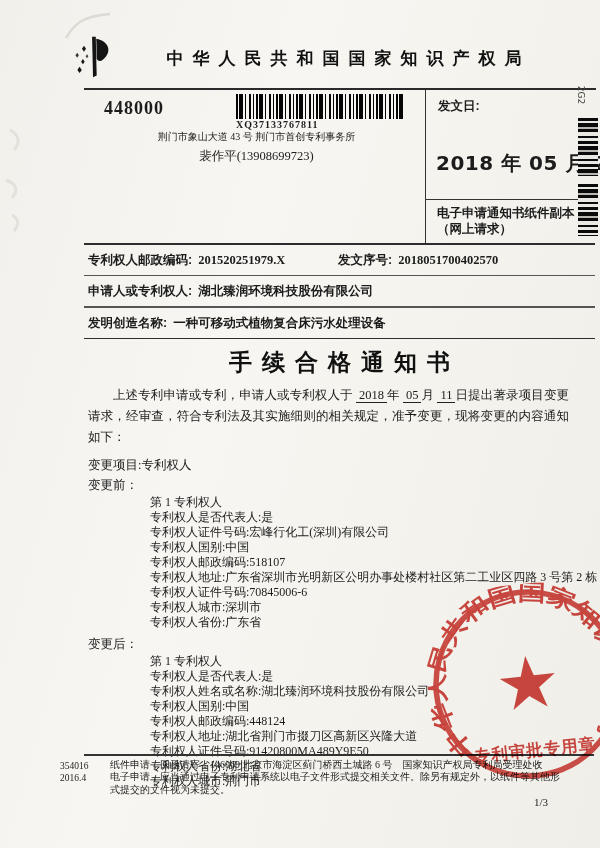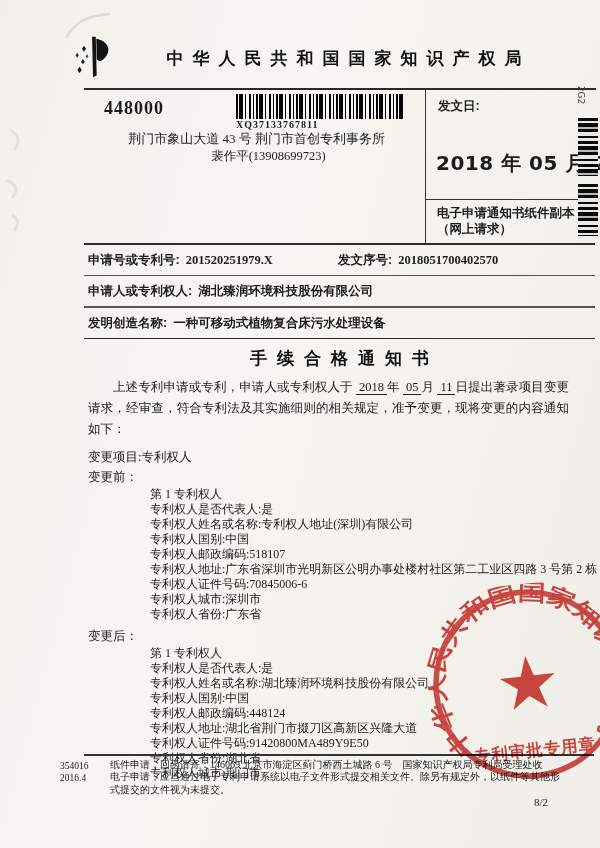--- a/index.html
+++ b/index.html
@@ -15,39 +15,39 @@
     font-weight:bold; font-size:17px; letter-spacing:9px; text-indent:9px; color:#111;}
   .rule-header{position:absolute; top:88px; left:84px; right:4px; height:2px; background:#2b2b2b;}
   
   .mail-section{position:absolute; top:90px; left:84px; right:4px; height:153px; display:flex;}
   .mail-left{flex:1; position:relative;}
   .postal{position:absolute; left:20px; top:8px; font-size:18px; font-weight:bold; letter-spacing:1px;}
   .barcode-block{position:absolute; left:152px; top:4px; width:168px;}
   .barcode{height:25px;
     background:repeating-linear-gradient(90deg,#050505 0 2px,#f7f6f2 2px 3px,#050505 3px 7px,#f7f6f2 7px 9px,#050505 9px 10px,#f7f6f2 10px 13px,#050505 13px 15px,#f7f6f2 15px 17px,#050505 17px 18px,#f7f6f2 18px 20px);}
   .barcode-label{font-size:10px; letter-spacing:1px; text-align:left; margin-top:0; font-weight:bold;}
-  .addr{position:absolute; top:40px; left:0; width:345px; text-align:center; font-size:13px;}
-  .recipient{position:absolute; top:58px; left:12px; width:345px; text-align:center; font-size:12.5px;}
+  .addr{position:absolute; top:40px; left:0; width:345px; text-align:center; font-size:10px;}
+  .recipient{position:absolute; top:58px; left:0; width:345px; text-align:center; font-size:12.5px;}
   .mail-right{width:170px; border-left:1.5px solid #333; position:relative;}
   .issue-label{position:absolute; top:8px; left:12px; font-size:12.5px; font-weight:bold;
     font-family:"Liberation Sans","DejaVu Sans",sans-serif;}
   .issue-date{position:absolute; top:60px; left:10px; font-size:20px; font-weight:bold; white-space:nowrap;
     font-family:"DejaVu Sans","Liberation Sans",sans-serif; letter-spacing:0.5px;}
   .copy-note{position:absolute; bottom:0; left:0; right:0; height:38px; border-top:1.5px solid #333;
     font-size:12.5px; font-weight:bold; padding:5px 8px 0 11px; line-height:1.3;
     font-family:"Liberation Sans","DejaVu Sans",sans-serif;}
   
   .body-flow{position:absolute; top:243px; left:84px; right:5px;}
   .rule{height:1.5px; background:#2d2d2d;}
   .rule.soft{background:#555;}
   .field-row{display:flex; padding:8px 0 7px 4px; font-size:12.5px; font-weight:bold; line-height:15px;}
   .cell-a{width:250px; display:flex;}
   .lbl{font-family:"Liberation Sans","DejaVu Sans",sans-serif; white-space:nowrap;}
   .val{margin-left:6px; white-space:nowrap;}
-  .notice-title{margin-top:8px; text-align:center; font-size:17px; font-weight:bold; letter-spacing:10px; text-indent:10px;
+  .notice-title{margin-top:8px; text-align:center; font-size:23px; font-weight:bold; letter-spacing:10px; text-indent:10px;
     font-family:"Liberation Sans","DejaVu Sans",sans-serif; color:#111;}
   .notice-body{margin:7px 26px 0 4px; font-size:12.5px; line-height:21px; text-indent:2em; text-align:justify;}
   .u-date{border-bottom:1px solid #222; padding:0 3px; font-weight:normal;}
   .change-item{margin:9px 0 0 4px; font-size:12.5px;}
   .change-phase{margin:3px 0 0 4px; font-size:12.5px;}
   .change-phase.after{margin-top:6px;}
   .change-list{margin:1px 0 0 66px; font-size:12px;}
   .change-list div{line-height:15px; white-space:nowrap;}
   
   .footer{position:absolute; top:754px; left:60px; right:6px;}
@@ -102,21 +102,21 @@
       <div class="issue-label">发文日:</div>
       <div class="issue-date">2018 年 05 月 22 日</div>
       <div class="copy-note">电子申请通知书纸件副本（网上请求）</div>
     </div>
   </div>
 
   <div class="body-flow">
     <div class="rule"></div>
     <div class="field-row">
       <div class="cell-a">
-        <span class="lbl">申请号或专利号:</span>
+        <span class="lbl">专利权人邮政编码:</span>
         <span class="val">201520251979.X</span>
       </div>
       <div class="cell-b" style="display:flex;">
         <span class="lbl">发文序号:</span>
         <span class="val">2018051700402570</span>
       </div>
     </div>
     <div class="rule soft"></div>
     <div class="field-row">
       <span class="lbl">申请人或专利权人:</span>
@@ -132,21 +132,21 @@
     <div class="notice-title">手续合格通知书</div>
 
     <div class="notice-body"><span>上述专利申请或专利，申请人或专利权人于</span> <span class="u-date">2018</span><span>年</span> <span class="u-date">05</span><span>月</span> <span class="u-date">11</span><span>日提出著录项目变更请求，经审查，符合专利法及其实施细则的相关规定，准予变更，现将变更的内容通知如下：</span></div>
 
     <div class="change-item">变更项目:专利权人</div>
 
     <div class="change-phase">变更前：</div>
     <div class="change-list">
       <div>第 1 专利权人</div>
       <div>专利权人是否代表人:是</div>
-      <div>专利权人姓名或名称:专利权人地址(深圳)有限公司</div>
+      <div>专利权人证件号码:宏峰行化工(深圳)有限公司</div>
       <div>专利权人国别:中国</div>
       <div>专利权人邮政编码:518107</div>
       <div>专利权人地址:广东省深圳市光明新区公明办事处楼村社区第二工业区四路 3 号第 2 栋</div>
       <div>专利权人证件号码:70845006-6</div>
       <div>专利权人城市:深圳市</div>
       <div>专利权人省份:广东省</div>
     </div>
 
     <div class="change-phase after">变更后：</div>
     <div class="change-list">
@@ -168,21 +168,21 @@
       <div class="form-code">
         <div>354016</div>
         <div>2016.4</div>
       </div>
       <div class="footer-text">
         <div>纸件申请，回函请寄：146069  北京市海淀区蓟门桥西土城路 6 号　国家知识产权局专利局受理处收</div>
         <div>电子申请，应当通过电子专利申请系统以电子文件形式提交相关文件。除另有规定外，以纸件等其他形式提交的文件视为未提交。</div>
       </div>
     </div>
   </div>
-  <div class="page-num">8/2</div>
+  <div class="page-num">1/3</div>
 
   <div class="vbar-label">2G2</div>
   <div class="vbar vbar1"></div>
   <div class="vbar vbar2"></div>
 
   <svg class="seal" viewBox="-100 -100 200 200" xmlns="http://www.w3.org/2000/svg">
     <circle r="92" fill="none" stroke="#cf3b34" stroke-width="5.5" opacity="0.95"></circle>
     <path id="sealArc" d="M -59.4,59.4 A 84,84 0 1 1 59.4,59.4" fill="none"></path>
     <text font-size="22.5" font-weight="bold" fill="#cf3b34" font-family="Liberation Sans, DejaVu Sans, sans-serif">
       <textPath href="#sealArc" startOffset="2" textLength="388" lengthAdjust="spacingAndGlyphs">中华人民共和国国家知识产权局</textPath>

